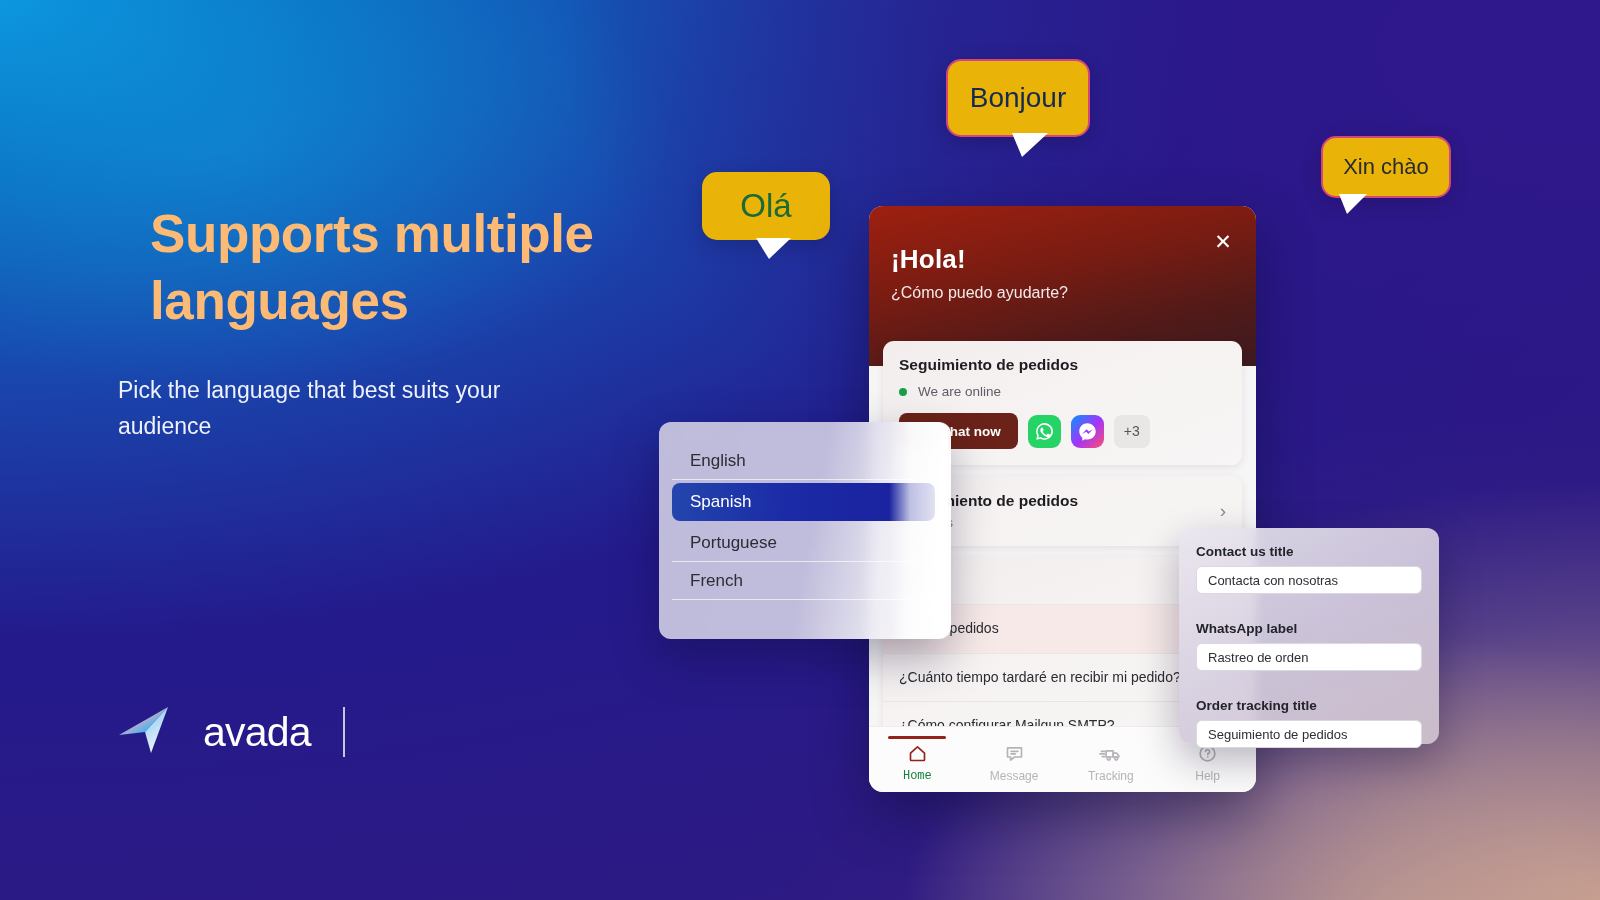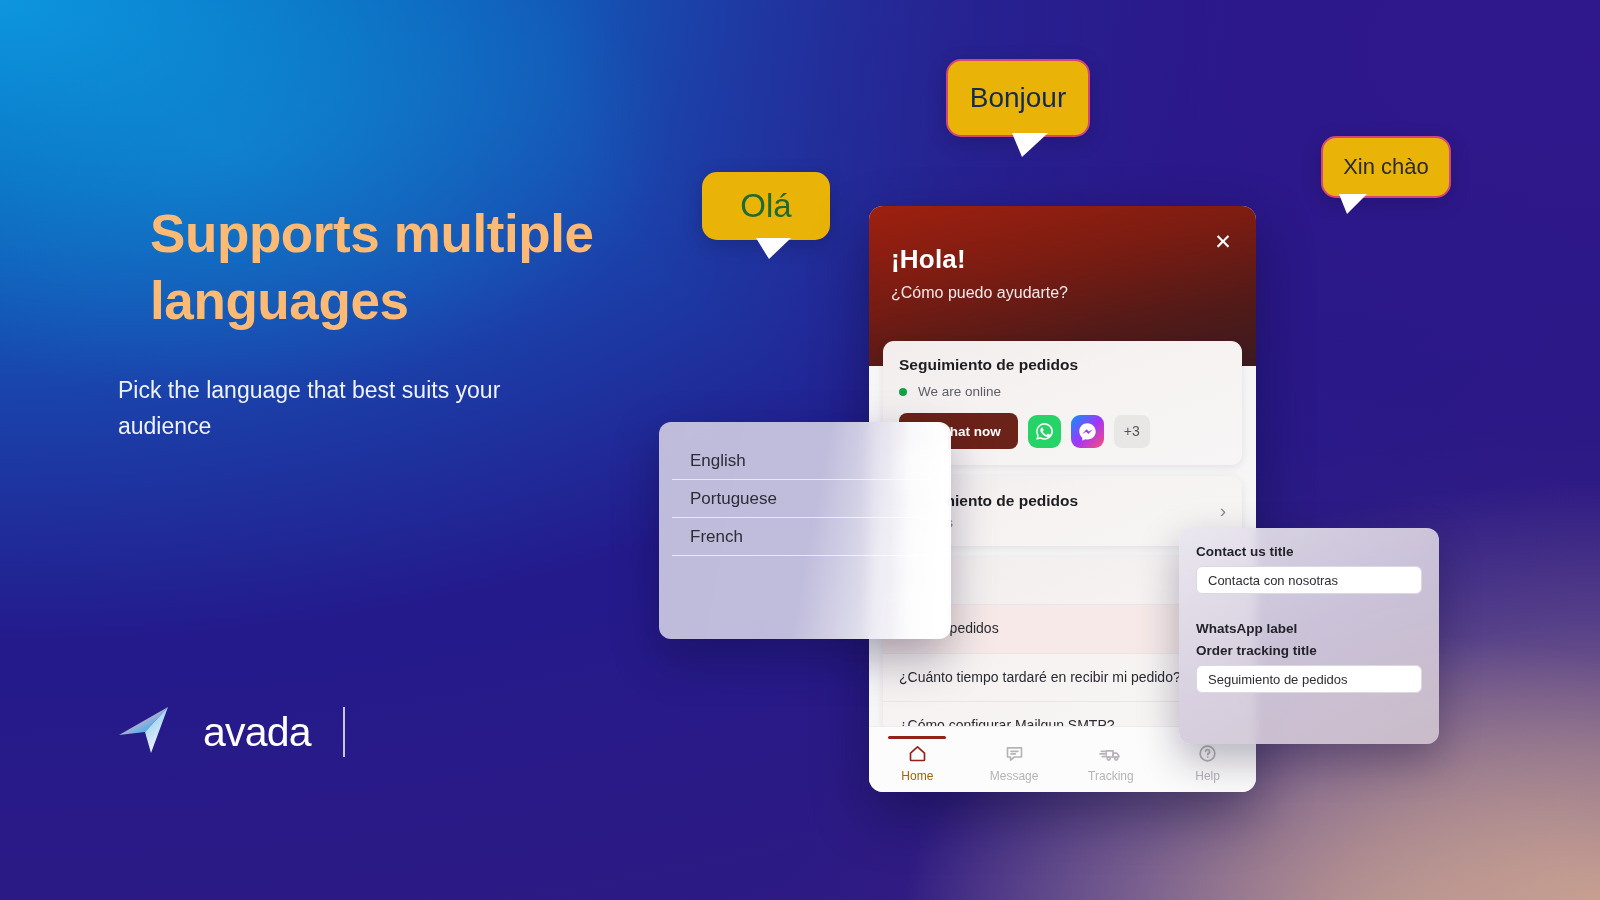--- a/index.html
+++ b/index.html
@@ -197,21 +197,21 @@
     display:flex; align-items:center;
     border-top:1px solid #f0ecec;
   }
   .nav-item {
     flex:1; display:flex; flex-direction:column;
     align-items:center; gap:5px; cursor:pointer;
     position:relative; padding-top:6px;
   }
   .nav-item .nav-label { font-size:12px; color:#b7b3b8; }
   .nav-item svg { stroke:#b7b3b8; }
-  .nav-item.active .nav-label { color:#a16207; font-weight:500; }
+  .nav-item.active .nav-label { color:#15803d; font-weight:500;font-family:Liberation Mono, monospace; }
   .nav-item.active svg { stroke:#92231a; }
   .nav-item.active::before {
     content:""; position:absolute; top:-1px; left:20%;
     width:60%; height:3px; background:#92231a; border-radius:2px;
   }
 
   
   #lang-dropdown {
     position:absolute; left:659px; top:422px;
     width:289px; height:217px;
@@ -401,24 +401,26 @@
         <path d="M9.8 9.6a2.3 2.3 0 1 1 2.6 2.6 v1.2"></path>
         <path d="M12.3 16.2 h0.01"></path>
       </svg>
       <span class="nav-label">Help</span>
     </div>
   </div>
 </div>
 
 <div id="lang-dropdown">
   <div class="lang-item">English</div>
+  <div class="lang-item selected">Spanish</div>
   <div class="lang-item">Portuguese</div>
   <div class="lang-item">French</div>
 </div>
 <div id="lang-white-overlay"></div>
 
 <div id="settings-panel">
   <div class="field-label">Contact us title</div>
   <div class="field-input">Contacta con nosotras</div>
   <div class="field-label">WhatsApp label</div>
+  <div class="field-input">Rastreo de orden</div>
   <div class="field-label">Order tracking title</div>
   <div class="field-input">Seguimiento de pedidos</div>
 </div>
 
 </body></html>

